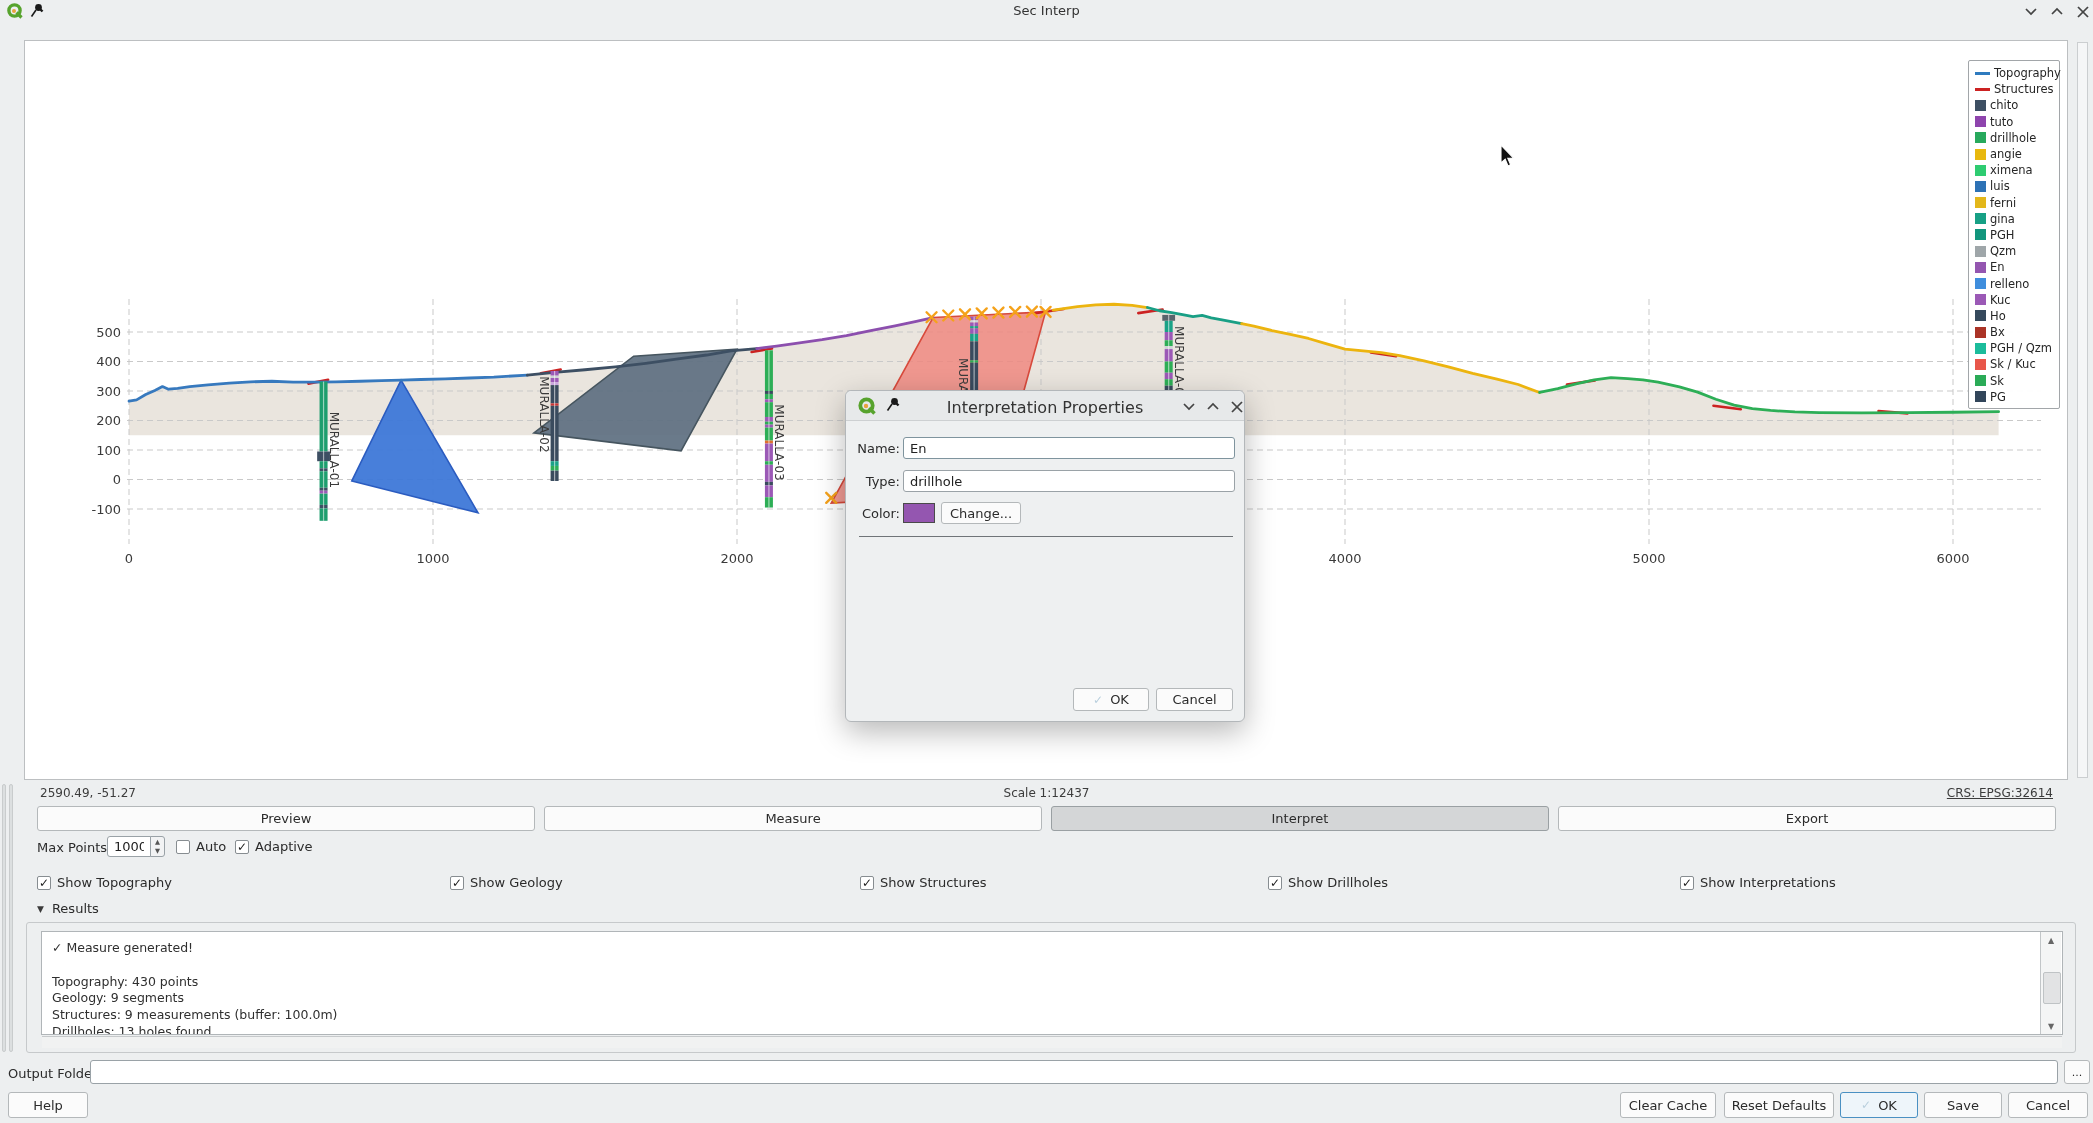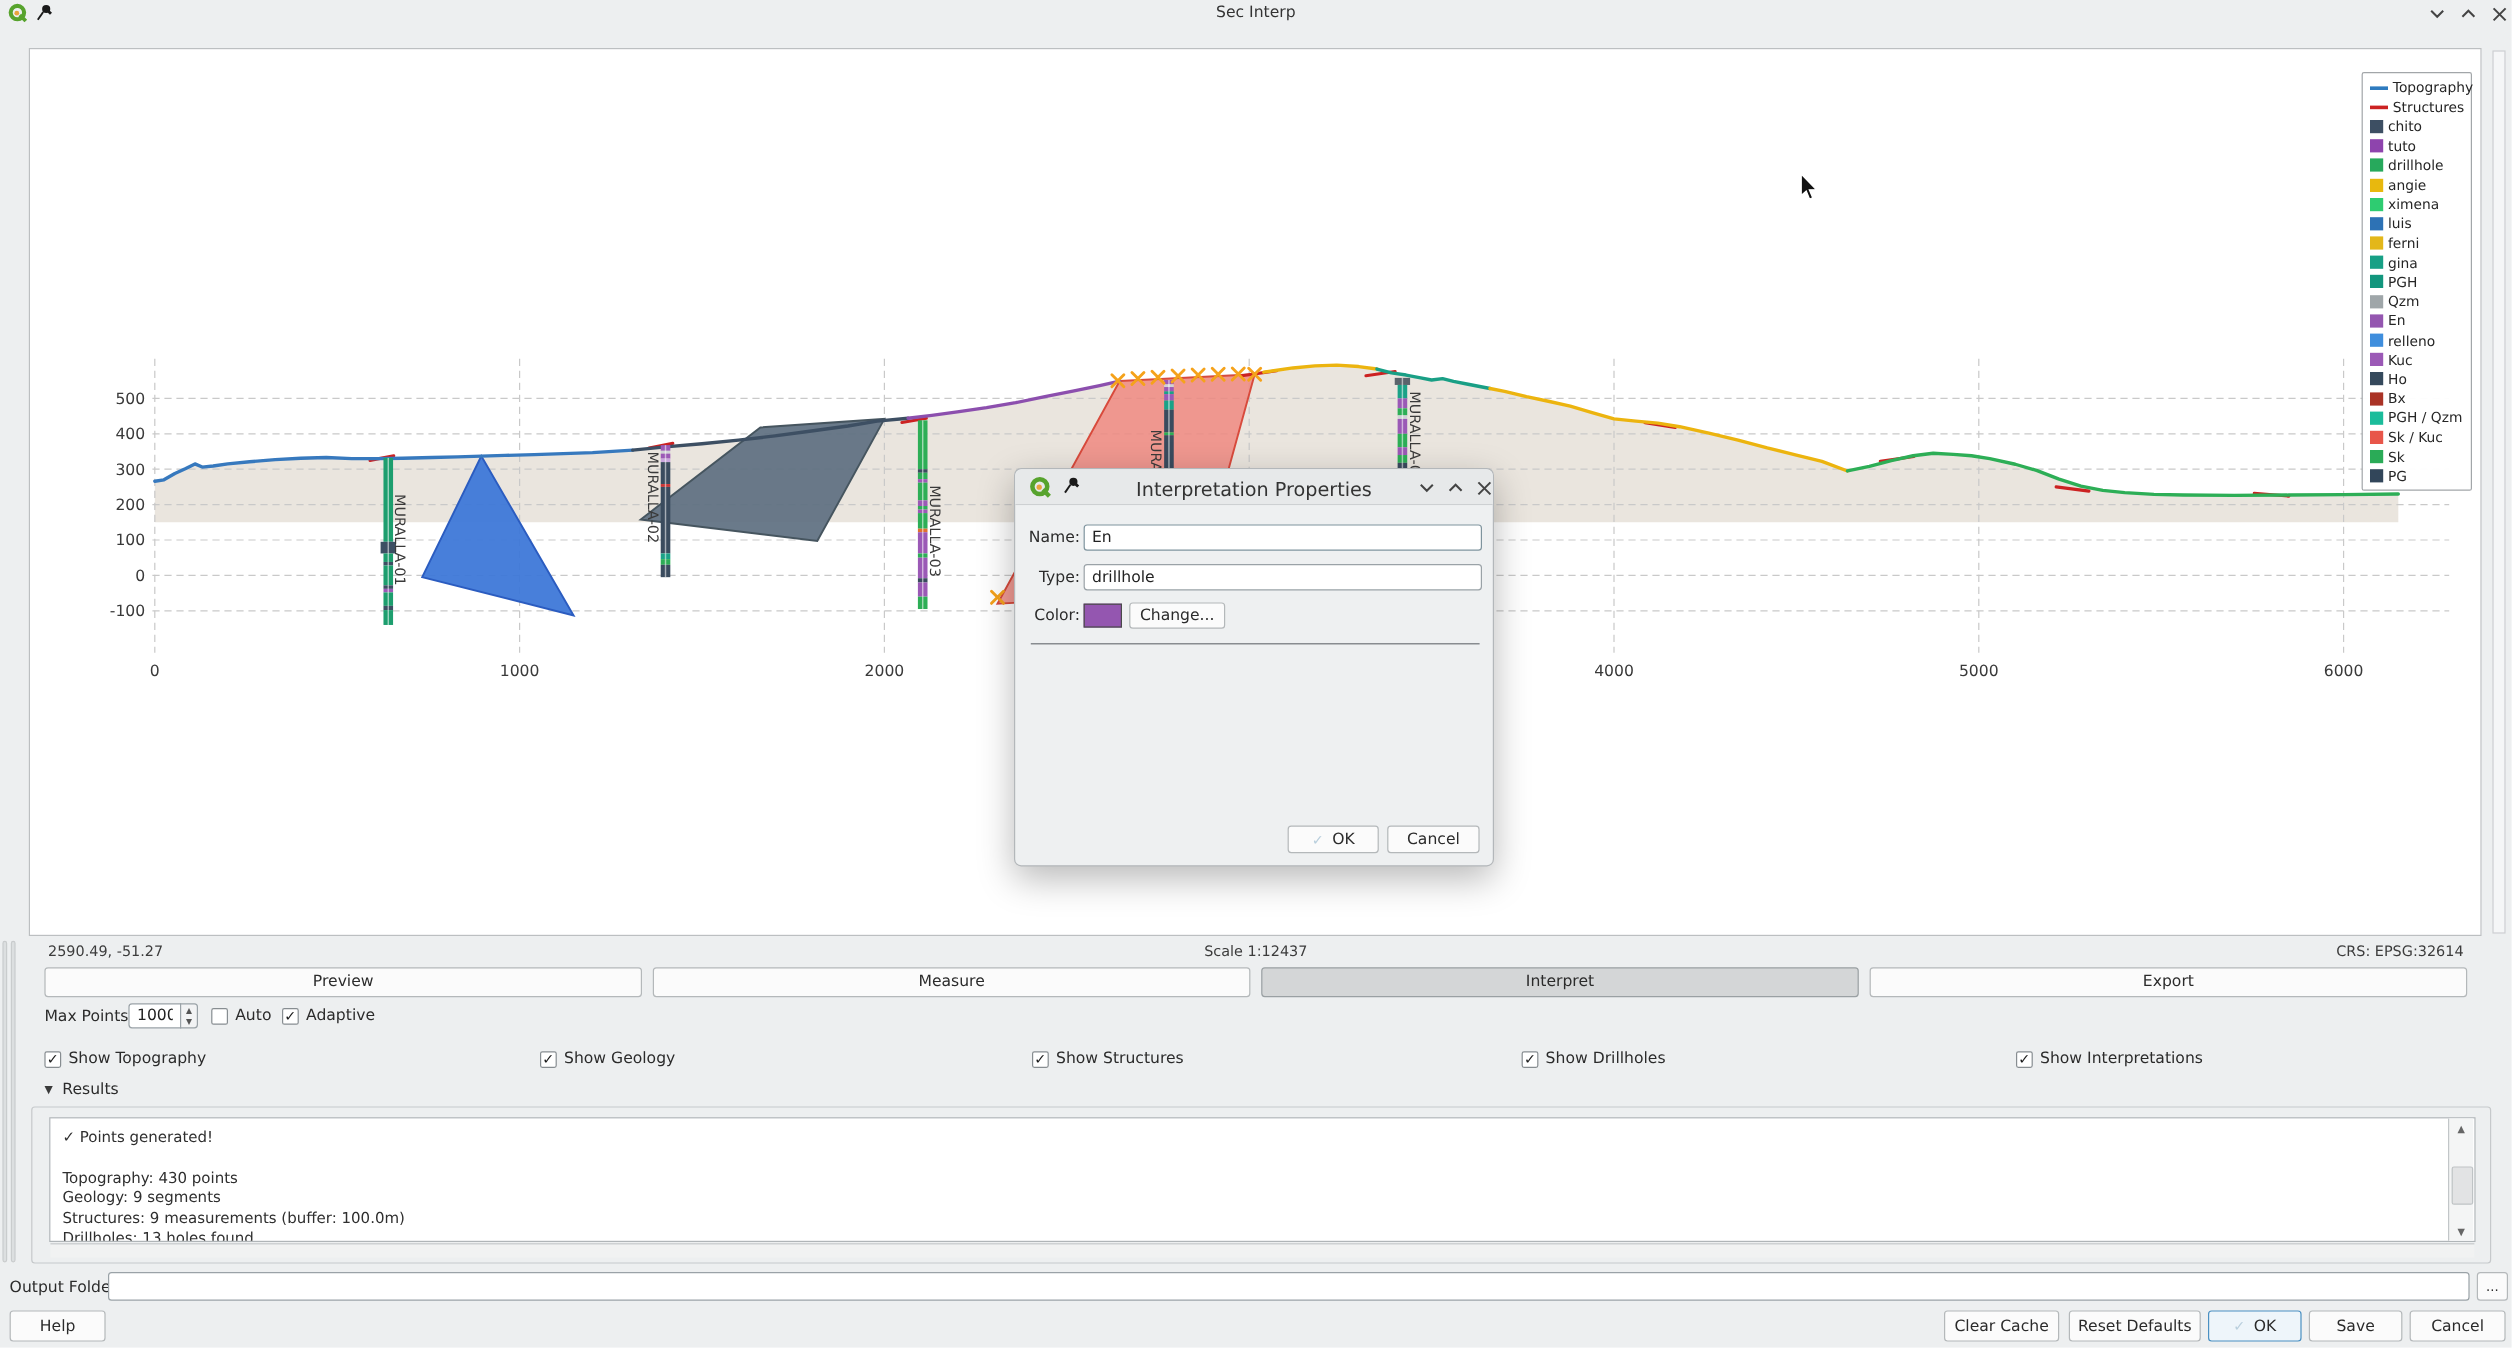--- a/index.html
+++ b/index.html
@@ -19,21 +19,21 @@
   #legend{position:absolute;left:1968px;top:60px;width:92px;background:rgba(255,255,255,0.96);border:1px solid #a2a6a9;border-radius:2px;box-sizing:border-box;padding:4px 0 3px 0;}
   .lg-row{display:flex;align-items:center;gap:4px;height:16.2px;padding:0 6px;}
   .lg-swatch{width:11px;height:11px;flex:0 0 11px;}
   .lg-line{width:15px;height:3px;flex:0 0 15px;}
   .lg-label{font-size:11.5px;color:#262626;white-space:nowrap;}
 
   
   #statusbar{position:absolute;left:0;top:786px;width:2093px;height:16px;font-size:12px;color:#3c3c3c;}
   #status-coords{position:absolute;left:40px;top:0;}
   #status-scale{position:absolute;left:0;top:0;width:100%;text-align:center;}
-  #status-crs{position:absolute;right:40px;top:0;}
+  #status-crs{position:absolute;right:40px;top:0;text-decoration:underline;}
 
   
   .btn{position:absolute;box-sizing:border-box;background:#fbfbfb;border:1px solid #b4b8ba;border-radius:3px;font-size:13px;color:#2b2b2b;display:flex;align-items:center;justify-content:center;cursor:default;}
   .btn.pressed{background:#d4d6d7;border-color:#9aa0a3;}
   .btn.focused{border:1px solid #4a90c2;background:#eef5fa;}
   .okcheck{color:#b9cfdd;margin-right:7px;font-size:12px;}
 
   
   .cb{position:absolute;display:flex;align-items:center;gap:6px;font-size:13px;color:#2b2b2b;}
   .cb .box{width:14px;height:14px;box-sizing:border-box;background:#fff;border:1px solid #878d91;border-radius:2px;display:flex;align-items:center;justify-content:center;font-size:12px;line-height:1;color:#1b1b1b;}
@@ -399,21 +399,21 @@
         <span>Show Interpretations</span>
       </div>
     </div>
 
   <div id="results-header">
     <span id="results-tri">▼</span>
     <span>Results</span>
   </div>
   <div id="results-group">
     <div id="results-text">
-        <div>✓ Points generated!</div>
+        <div>✓ Measure generated!</div>
         <div>&nbsp;</div>
         <div>Topography: 430 points</div>
         <div>Geology: 9 segments</div>
         <div>Structures: 9 measurements (buffer: 100.0m)</div>
         <div>Drillholes: 13 holes found</div>
       </div>
     <div id="results-vscroll">
       <div class="sb-btn" style="top:0">▲</div>
       <div id="results-thumb"></div>
       <div class="sb-btn" style="bottom:0">▼</div>

